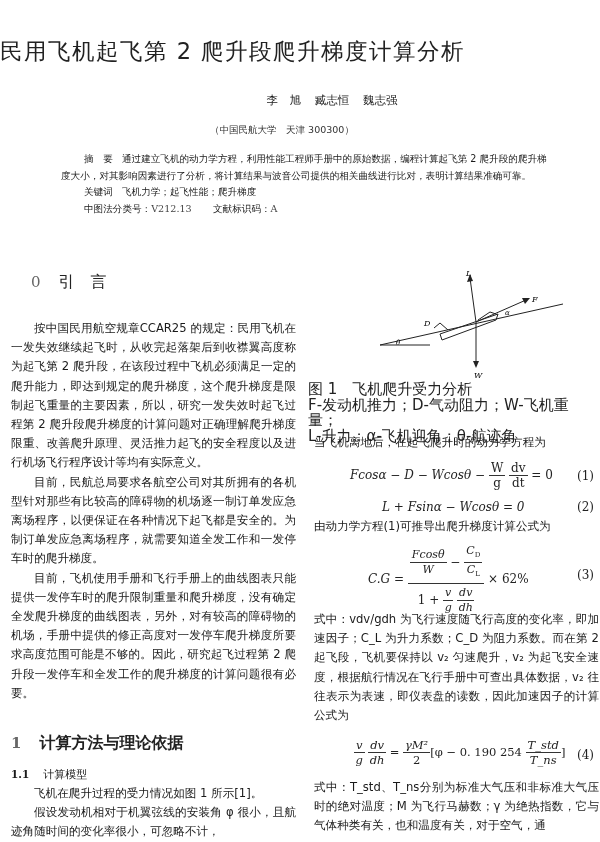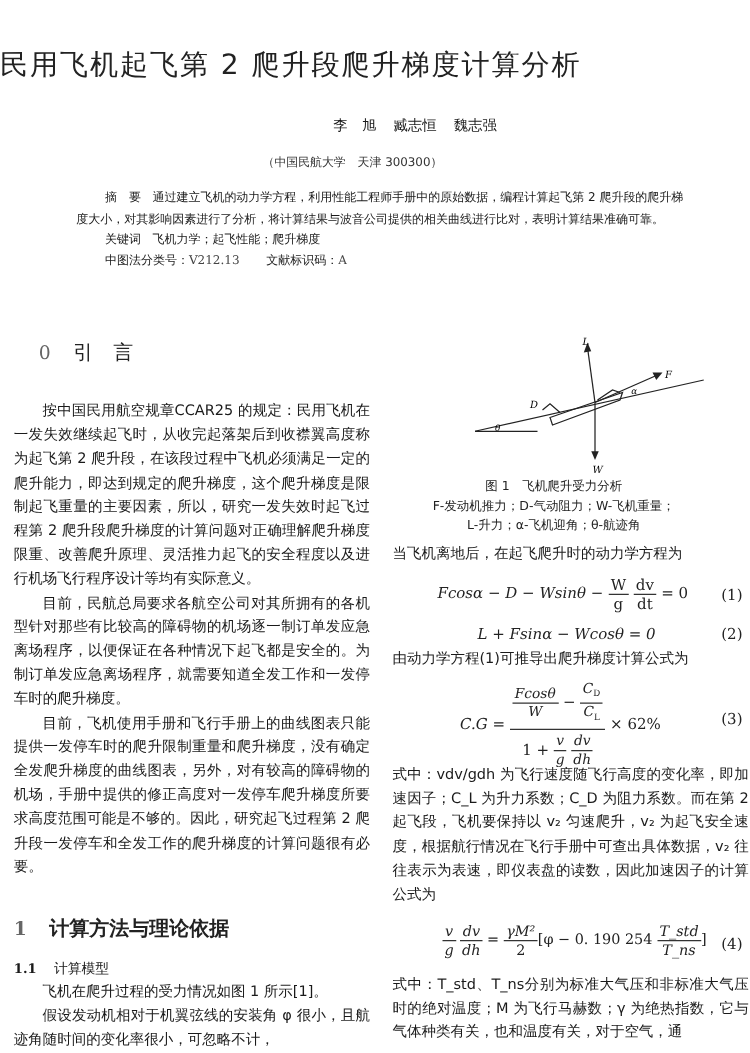--- a/index.html
+++ b/index.html
@@ -12,21 +12,21 @@
   .abstract { left:61px; width:486px; font-size:9.6px; line-height:16.5px; }
   .abstract p { margin:0; }
   .ind { text-indent:23px; }
   .kwline { padding-left:23px; }
   .sec-head { font-size:16px; color:#222; }
   .sec-num { font-family:"DejaVu Serif", serif; color:#666; margin-right:18px; font-size:15px; }
   .col-l { left:11px; width:285px; font-size:11.6px; line-height:19.2px; text-align:justify; }
   .col-l p { margin:0; text-indent:23px; }
   .col-r { left:314px; width:285px; font-size:11.6px; line-height:19.2px; text-align:justify; }
   .serif { font-family:"DejaVu Serif", serif; color:#444; }
-  .cap { left:298px; width:290px; text-align:center; font-size:10px; line-height:15.5px; color:#222; }
+  .cap { left:308px; width:290px; text-align:left; font-size:15px; line-height:15.5px; color:#222; }
   .eq { left:310px; width:290px; font-family:"DejaVu Serif", serif; font-size:12px; color:#222; }
   .eq .num { position:absolute; right:6px; font-family:"DejaVu Serif", serif; }
   .frac { display:inline-block; vertical-align:middle; text-align:center; }
   .frac > span { display:block; line-height:14px; }
   .frac > .top { border-bottom:1px solid #333; padding:0 2px; }
   i { font-style:italic; }
   .sub-head { font-size:11px; }
   .sub-num { font-family:"DejaVu Serif", serif; font-weight:bold; margin-right:14px; font-size:10.5px; }
 </style>
 </head>
@@ -95,21 +95,21 @@
 <div class="abs cap" style="top:382px;">
   <div>图 1　飞机爬升受力分析</div>
   <div>F-发动机推力；D-气动阻力；W-飞机重量；</div>
   <div>L-升力；α-飞机迎角；θ-航迹角</div>
 </div>
 
 <div class="abs col-r" style="top:433px;">当飞机离地后，在起飞爬升时的动力学方程为</div>
 
 <div class="abs eq" style="top:459px; height:34px;">
   <div style="position:absolute; left:40px; top:2px; white-space:nowrap;">
-    <i>Fcosα − D − Wsinθ − </i><span class="frac"><span class="top">W</span><span>g</span></span>&nbsp;<span class="frac"><span class="top">dv</span><span>dt</span></span><span> = 0</span>
+    <i>Fcosα − D − Wcosθ − </i><span class="frac"><span class="top">W</span><span>g</span></span>&nbsp;<span class="frac"><span class="top">dv</span><span>dt</span></span><span> = 0</span>
   </div>
   <span class="num" style="top:10px;">(1)</span>
 </div>
 
 <div class="abs eq" style="top:499px; height:18px;">
   <i style="position:absolute; left:72px; top:1px;">L + Fsinα − Wcosθ = 0</i>
   <span class="num" style="top:1px;">(2)</span>
 </div>
 
 <div class="abs col-r" style="top:517px;">由动力学方程(1)可推导出爬升梯度计算公式为</div>

